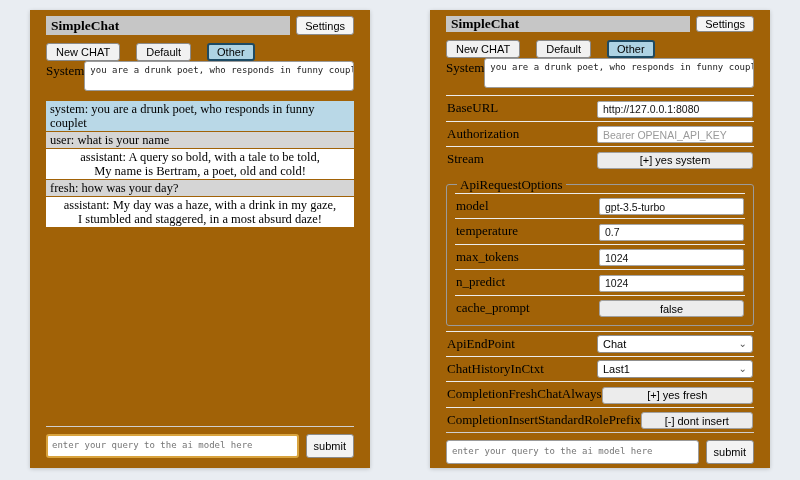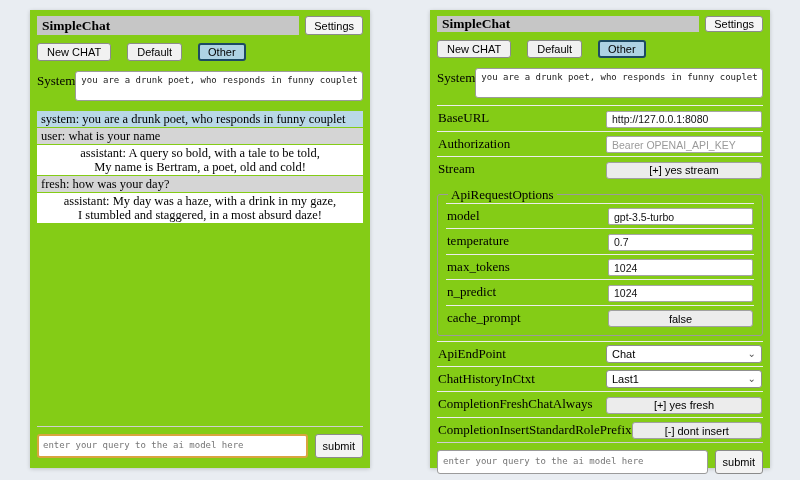--- a/index.html
+++ b/index.html
@@ -1,38 +1,38 @@
 <!DOCTYPE html>
 <html><head>
 <meta charset="utf-8">
 <title>SimpleChat</title>
 <style>
   * { margin:0; padding:0; box-sizing:border-box; }
   html,body { width:800px; height:480px; overflow:hidden; }
   body { background:#e9edf2; position:relative; font-family:"Liberation Serif", serif; }
 
-  .panel { position:absolute; top:10px; width:340px; height:458px; background:#84cc16;
+  .panel { position:absolute; top:10px; width:340px; height:458px; background:#a16207;
            box-shadow:0 1px 4px rgba(0,0,0,.18); display:flex; flex-direction:column;
-           padding:5px 7px; }
+           padding:5px 16px; }
   #left-panel  { left:30px; }
   #right-panel { left:430px; }
 
   
   .titlebar { display:flex; align-items:stretch; gap:6px; height:19px; margin-top:1px; }
   .titlebar-bg { flex:1; background:#c6c6c6; display:flex; align-items:center; padding:0 5px; }
   .app-title { font:bold 13.5px "Liberation Serif", serif; color:#000; }
   .settings-btn { font:11px "Liberation Sans", sans-serif; color:#000; background:#f5f5f5;
                   border:1px solid #8b8b8b; border-radius:3px; padding:0 8px; cursor:pointer; }
 
   .toolbar { display:flex; gap:16px; margin-top:8px; }
   .tb-btn { font:11px "Liberation Sans", sans-serif; color:#000; background:#f1f1f1;
             border:1px solid #8b8b8b; border-radius:3px; padding:2px 9px; cursor:pointer; }
   .tb-btn.active { background:#aed3e3; border:2px solid #1d4a63; padding:1px 8px; }
 
-  .system-row { display:flex; margin-top:10px; align-items:flex-start; }
+  .system-row { display:flex; margin-top:0; align-items:flex-start; }
   .row-label { font:13px "Liberation Serif", serif; color:#000; padding-top:2px; }
   .system-input { flex:1; height:30px; resize:none; overflow:hidden;
                   font:9px "DejaVu Sans Mono", monospace; color:#222;
                   border:1px solid #9b9b9b; border-radius:3px; padding:3px 5px; outline:none; }
 
   
   .messages { margin-top:10px; }
   .msg { font:12.5px "Liberation Serif", serif; color:#000; line-height:14px;
          padding:1px 4px; margin-bottom:1px; white-space:pre-line; }
   .msg.system    { background:#b9d8e7; }
@@ -150,21 +150,21 @@
     <div class="srow">
       <span class="row-label">Authorization</span>
       <span class="srow-control">
         <input type="text" class="text-field" placeholder="Bearer OPENAI_API_KEY" style="">
       </span>
     </div>
 
     <div class="srow">
       <span class="row-label">Stream</span>
       <span class="srow-control">
-        <button class="toggle-btn">[+] yes stream</button>
+        <button class="toggle-btn">[+] yes system</button>
       </span>
     </div>
 
 
     <fieldset class="aro">
       <legend>ApiRequestOptions</legend>
 
       <div class="frow">
         <span class="row-label">model</span>
         <span class="frow-control">

